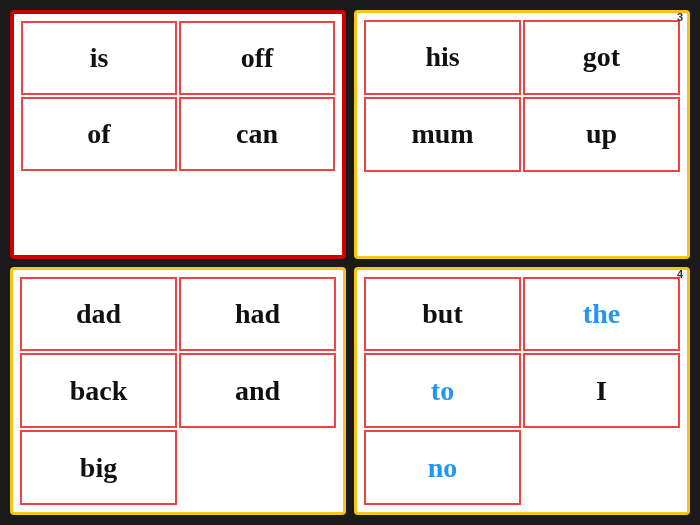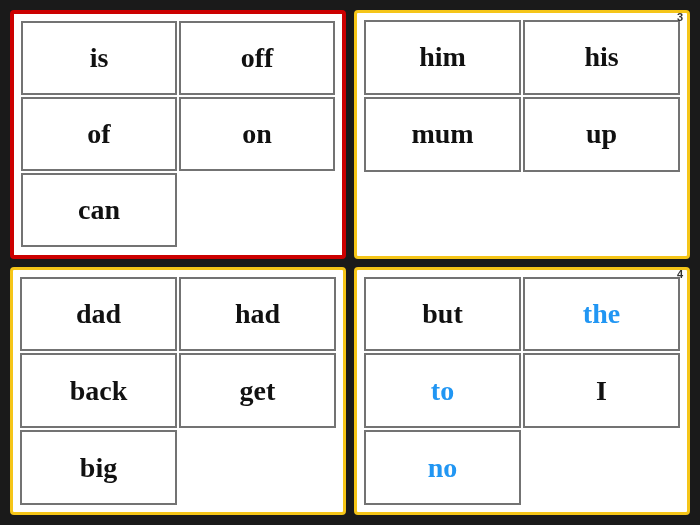--- a/index.html
+++ b/index.html
@@ -37,21 +37,21 @@
       position: absolute;
       top: -2px;
       right: 4px;
       font-size: 11px;
       color: #333;
       font-family: Arial, sans-serif;
       font-weight: bold;
       z-index: 10;
     }
     .word-cell {
-      border: 2px solid #737373;
+      border: 2px solid #ef4444;
       display: flex;
       align-items: center;
       justify-content: center;
       font-size: 28px;
       font-weight: bold;
       color: #111;
       background: white;
       margin: 1px;
     }
     .word-cell.blue {
@@ -59,35 +59,34 @@
     }
   </style>
 </head>
 <body>
 
 <div class="grid-container">
 <div class="card red-border">
       <div class="word-cell">is</div>
       <div class="word-cell">off</div>
       <div class="word-cell">of</div>
-      <div class="word-cell">on</div>
       <div class="word-cell">can</div>
     </div>
     <div class="card">
       <div class="card-number">3</div>
-      <div class="word-cell">him</div>
       <div class="word-cell">his</div>
+      <div class="word-cell">got</div>
       <div class="word-cell">mum</div>
       <div class="word-cell">up</div>
     </div>
     <div class="card">
       <div class="word-cell">dad</div>
       <div class="word-cell">had</div>
       <div class="word-cell">back</div>
-      <div class="word-cell">get</div>
+      <div class="word-cell">and</div>
       <div class="word-cell">big</div>
     </div>
     <div class="card">
       <div class="card-number">4</div>
       <div class="word-cell">but</div>
       <div class="word-cell blue">the</div>
       <div class="word-cell blue">to</div>
       <div class="word-cell">I</div>
       <div class="word-cell blue">no</div>
     </div>

